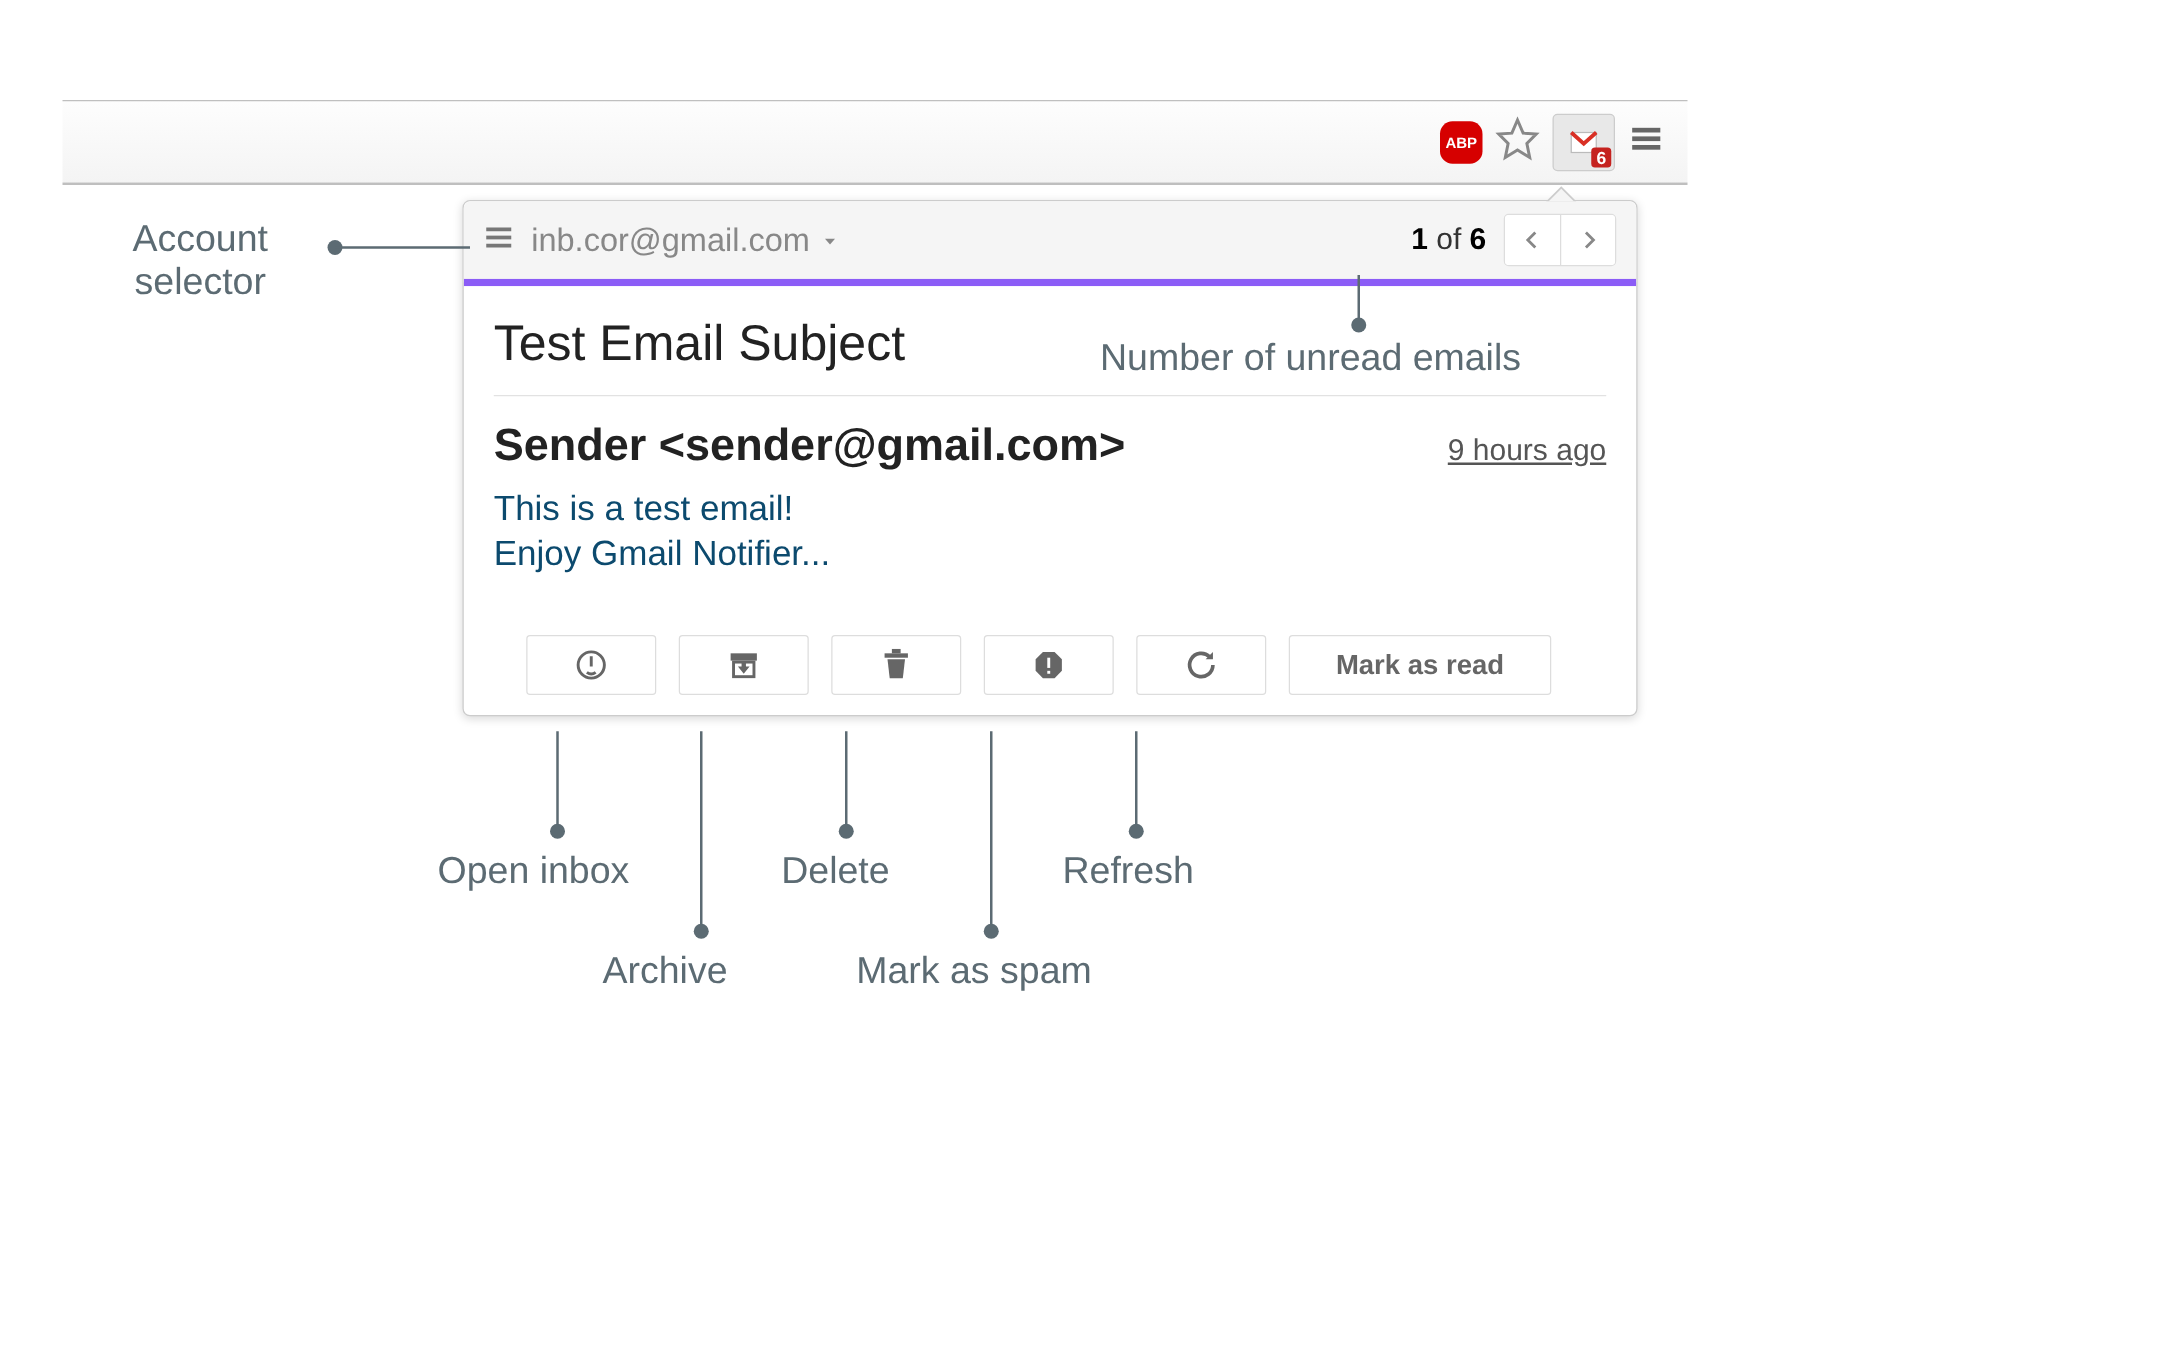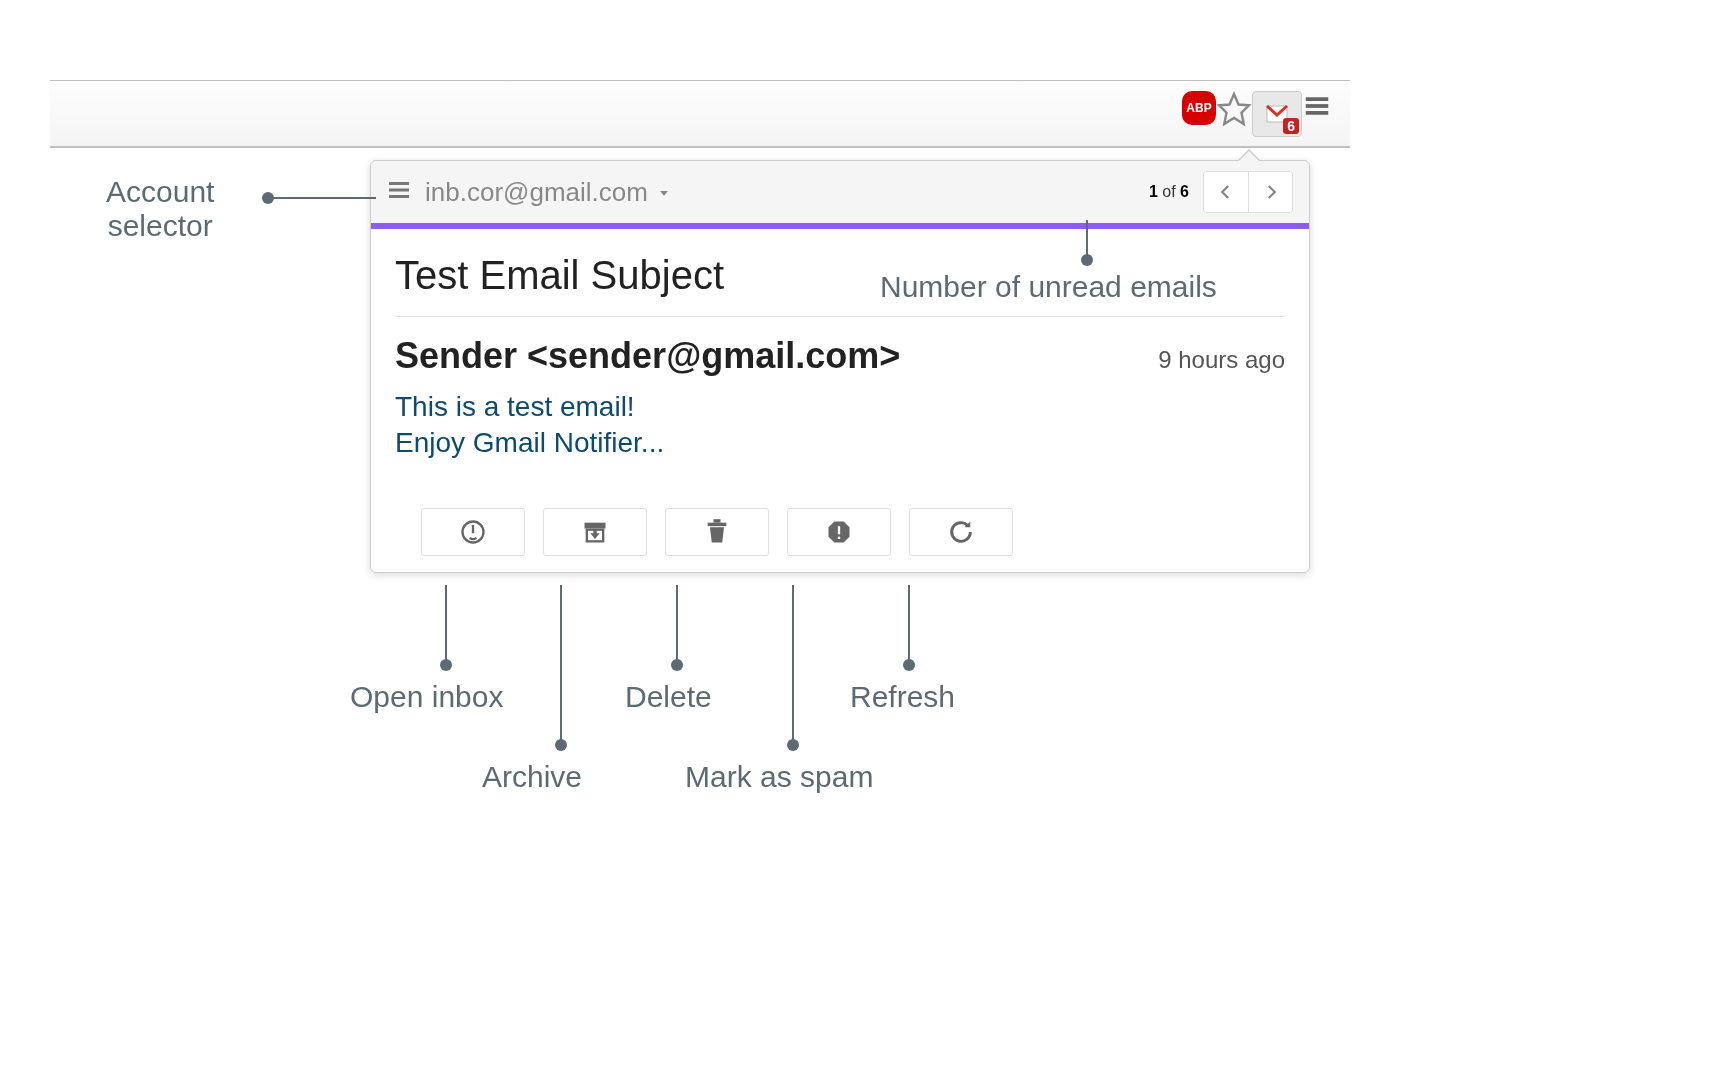--- a/index.html
+++ b/index.html
@@ -23,20 +23,22 @@
     border-top: 1px solid #bfbfbf;
     border-bottom: 2px solid #bfbfbf;
     background: linear-gradient(#fdfdfd,#f4f4f4);
   }
   .browser-icons {
     position: absolute;
     right: 18px;
     top: 50%;
     transform: translateY(-50%);
     display: flex;
+    align-items: center;
+    gap: 10px;
   }
   .abp {
     width: 34px; height: 34px;
     background: #d60000;
     border-radius: 10px;
     color: #fff;
     font-size: 12px;
     font-weight: bold;
     display:flex; align-items:center; justify-content:center;
   }
@@ -107,21 +109,21 @@
     color:#888;
     font-size: 26px;
     display:flex;
     align-items:center;
     gap:8px;
     cursor:pointer;
   }
   .header-spacer { flex:1; }
   .pager-info {
     color:#333;
-    font-size: 16px;
+    font-size: 24px;
     margin-right: 14px;
   }
   .pager-info .bold { font-weight: bold; color:#000; }
   .pager-btns {
     display:flex;
     border:1px solid #ddd;
     border-radius:4px;
     overflow:hidden;
     background:#fff;
   }
@@ -143,21 +145,21 @@
     padding: 10px 0 18px 0;
   }
   .divider { border-top:1px solid #e2e2e2; }
   .meta-row {
     display:flex;
     justify-content:space-between;
     align-items: baseline;
     padding: 18px 0 12px 0;
   }
   .sender { font-size: 36px; font-weight:bold; color:#222; }
-  .time { font-size: 24px; color:#555; }
+  .time { font-size: 24px; color:#555;text-decoration:underline; }
   .body-text {
     font-size: 28px;
     color:#0c4a6e;
     line-height: 1.3;
     padding-bottom: 28px;
     white-space: pre-line;
   }
 
   .action-bar {
     display:flex;
@@ -313,20 +315,23 @@
             <rect x="11" y="7" width="2" height="7" fill="#fff"></rect>
             <rect x="11" y="16" width="2" height="2" fill="#fff"></rect>
           </svg>
       </button>
       <button class="act-btn">
         <svg viewBox="0 0 24 24" fill="none" stroke="#666" stroke-width="2.5">
             <path d="M20 12 a8 8 0 1 1 -2.34 -5.66"></path>
             <polyline points="20,3 20,8 15,8" fill="#666" stroke="none"></polyline>
           </svg>
       </button>
+      <button class="mark-read">
+        <span>Mark as read</span>
+      </button>
     </div>
   </div>
 
   <div class="callout" style="left:56px; top:95px; white-space:pre-line; text-align:center;">Account
 selector</div>
   <div class="dot" style="left:218px; top:118px;"></div>
   <div class="connector" style="left:218px; top:117px; width:108px; height:2px;"></div>
 
   <div class="callout" style="left:830px; top:190px;">Number of unread emails</div>
   <div class="connector" style="left:1036px; top:140px; width:2px; height:40px;"></div>

